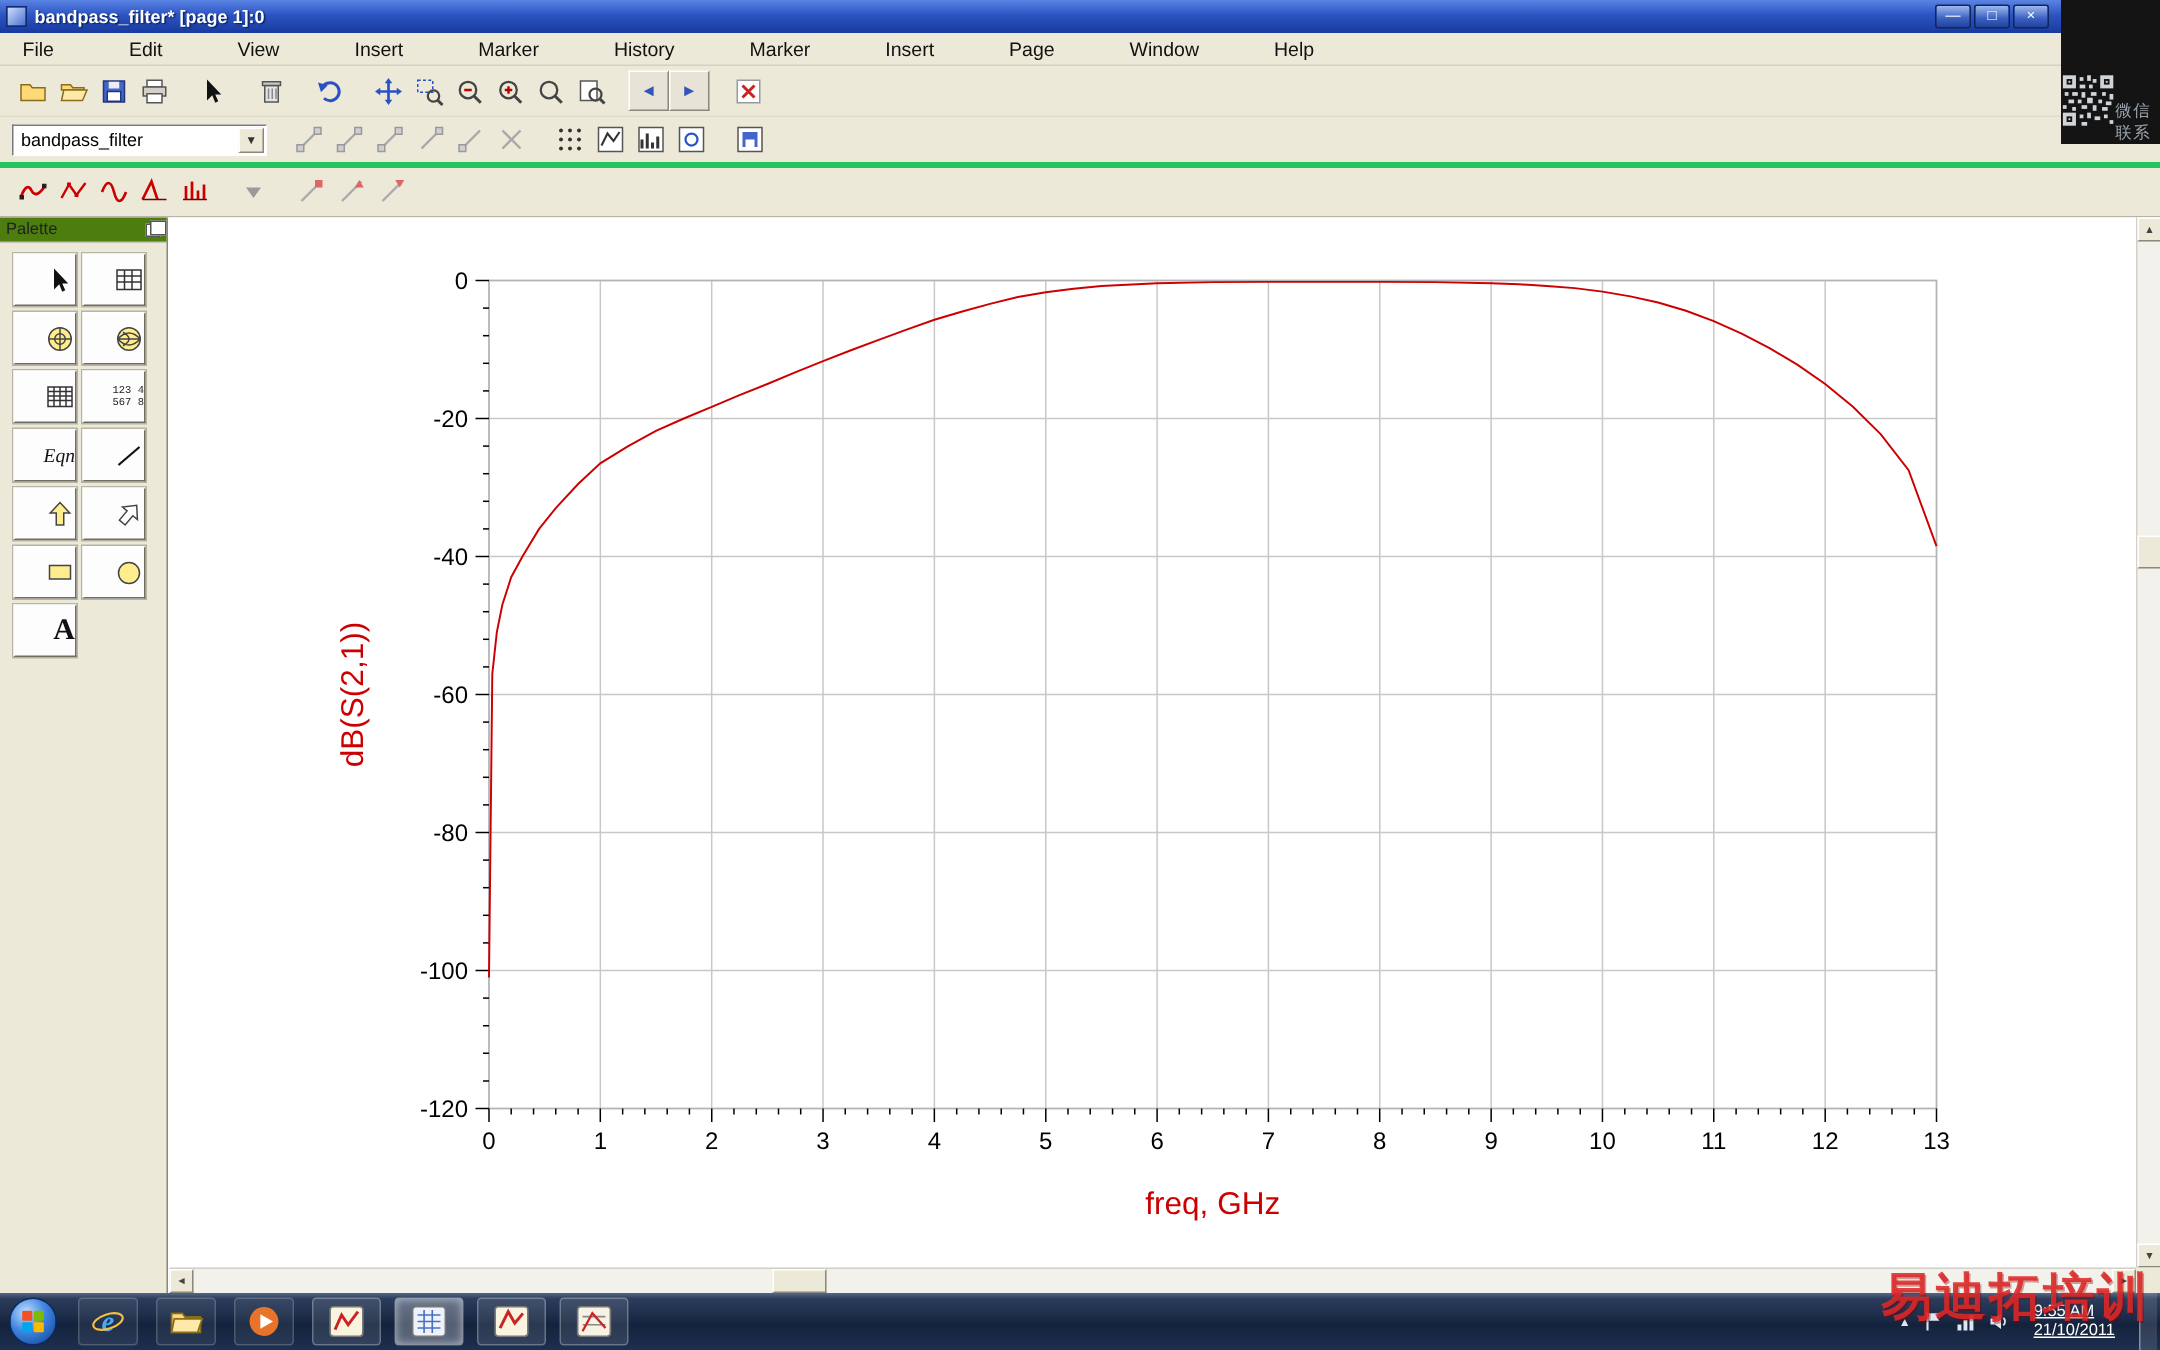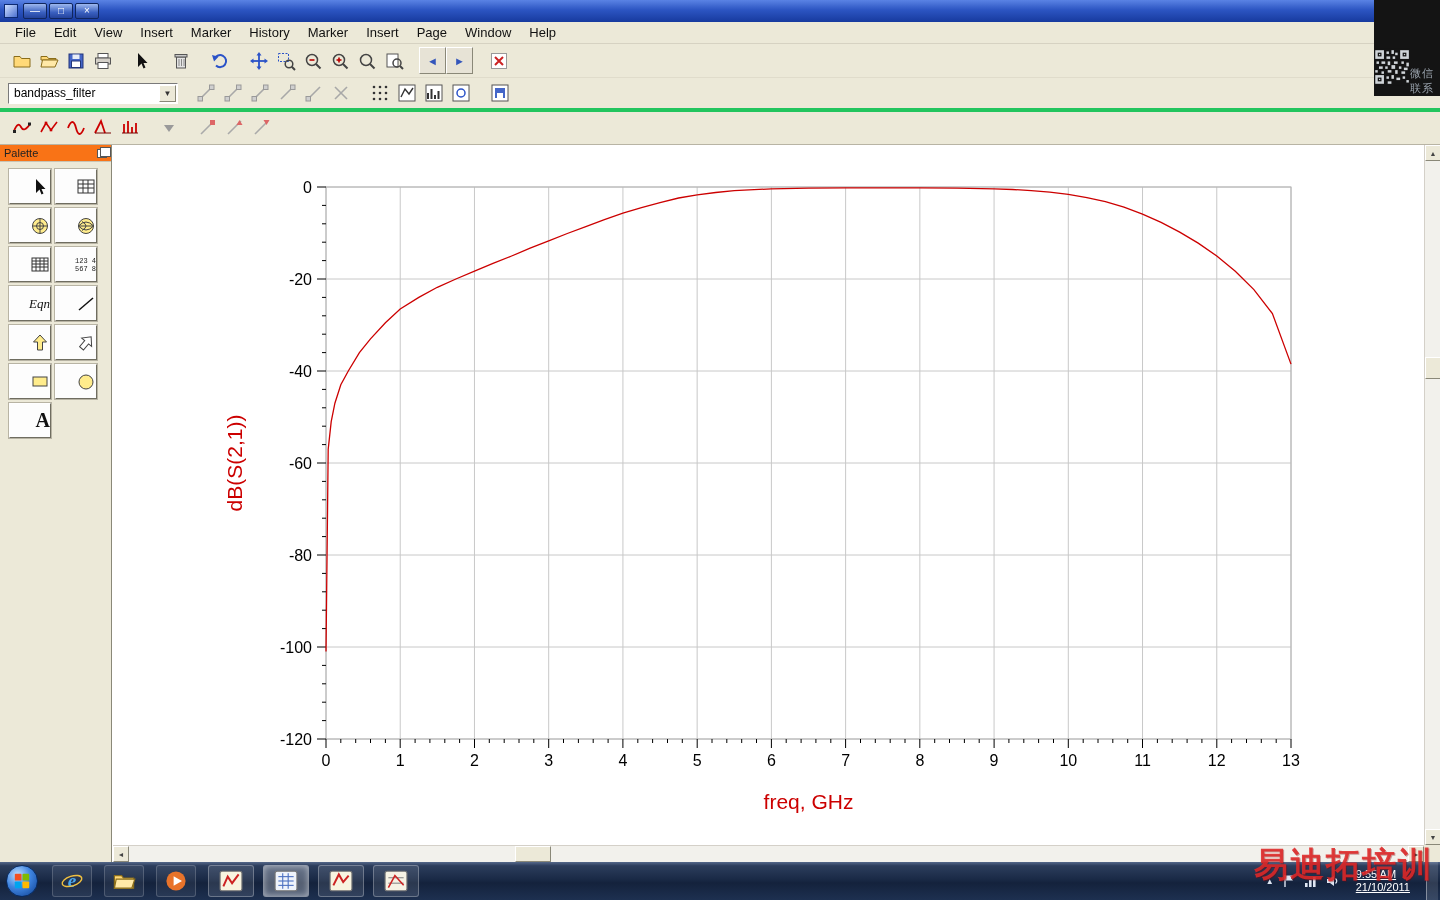--- a/index.html
+++ b/index.html
@@ -12,21 +12,21 @@
     background:linear-gradient(to bottom,#5a83e4 0%,#2c55c2 45%,#173a9e 100%);
     display:flex; align-items:center; padding:0 4px; color:#fff; }
   .app-icon { width:14px; height:14px; background:linear-gradient(135deg,#cfe0ff,#4a6fd0); border:1px solid #0d2a72; margin-right:5px; }
   .title-text { font-size:12px; font-weight:bold; text-shadow:1px 1px 1px #0a1f60; flex:1; white-space:nowrap; }
   .win-controls { display:flex; gap:2px; margin-right:70px; }
   .winbtn { width:24px; height:16px; border:1px solid #10265e; border-radius:2px;
     background:linear-gradient(to bottom,#9db8ee,#3a60c0 60%,#24439c); color:#fff; font-size:10px; line-height:14px; text-align:center; }
 
   
   .menubar { position:absolute; top:22px; left:0; width:1440px; height:22px; background:#ece9d8;
-    border-bottom:1px solid #d6d2c2; display:flex; align-items:center; padding-left:6px; }
+    border-bottom:1px solid #d6d2c2; display:flex; align-items:center; padding-left:6px;gap:32px; }
   .menu-item { font-size:13px; color:#111; padding:2px 9px; }
 
   
   .toolbar { position:absolute; left:0; width:1440px; background:#ece9d8; display:flex; align-items:center; padding-left:8px; }
   .tb1 { top:44px; height:34px; border-bottom:1px solid #e0dccb; }
   .tb2 { top:78px; height:34px; border-bottom:4px solid #22c55e; }
   .tb3 { top:112px; height:33px; border-bottom:1px solid #b8b4a4; }
   .tbtn { width:27px; height:27px; display:flex; align-items:center; justify-content:center; border:1px solid transparent; }
   .tbtn.bevel { background:#e7e3d6; border:1px solid; border-color:#fff #8a8878 #8a8878 #fff; }
   .tbtn .arrow-glyph { color:#3355bb; font-size:11px; }
@@ -35,21 +35,21 @@
 
   .combo { width:170px; height:21px; background:#fff; border:1px solid; border-color:#7a7a7a #fff #fff #7a7a7a;
     display:flex; align-items:center; margin-right:14px; }
   .combo-text { flex:1; font-size:12px; padding-left:5px; color:#000; }
   .combo-btn { width:17px; height:17px; margin-right:1px; background:#ece9d8; border:1px solid; border-color:#fff #8a8878 #8a8878 #fff;
     font-size:8px; color:#333; display:flex; align-items:center; justify-content:center; }
 
   
   .workarea { position:absolute; top:145px; left:0; width:1440px; height:717px; background:#fff; }
   .palette { position:absolute; left:0; top:0; width:112px; height:100%; background:#ece9d8; border-right:1px solid #8a8878; }
-  .palette-header { height:17px; background:#f97316; border-bottom:1px solid #c8c4b4; display:flex; align-items:center; padding:0 4px; }
+  .palette-header { height:17px; background:#4d7c0f; border-bottom:1px solid #c8c4b4; display:flex; align-items:center; padding:0 4px; }
   .palette-title { font-size:11px; color:#222; flex:1; }
   .float-icon { width:10px; height:9px; border:1px solid #555; position:relative; background:#fff; }
   .float-icon::after { content:""; position:absolute; left:2px; top:-3px; width:9px; height:8px; border:1px solid #555; background:#fff; }
   .palette-grid { display:grid; grid-template-columns:42px 42px; gap:4px; padding:7px 0 0 9px; }
   .pbtn { width:42px; height:35px; background:#fdfdfd; border:1px solid; border-color:#fff #6f6d60 #6f6d60 #fff;
     box-shadow:0 0 0 1px #b8b4a4; display:flex; align-items:center; justify-content:flex-end; }
   .eqn-label { font-family:"Liberation Serif", serif; font-style:italic; font-size:13px; color:#111; }
   .text-a { font-family:"Liberation Serif", serif; font-weight:bold; font-size:20px; color:#111; }
   .num-icon { font-size:7px; line-height:8px; color:#222; font-family:"Liberation Mono", monospace; text-align:left; }
 
@@ -86,20 +86,21 @@
     display:flex; flex-direction:row; align-items:flex-end; }
   .qr-caption { color:#9aa3ad; font-size:11px; margin-top:2px; letter-spacing:1px; }
   .watermark { position:absolute; right:6px; top:842px; z-index:70; font-size:34px; font-weight:bold;
     color:rgba(222,40,40,0.88); text-shadow:1px 1px 0 rgba(120,0,0,0.35); letter-spacing:2px; }
 </style>
 </head>
 <body>
 
 <div class="titlebar">
   <span class="app-icon"></span>
+  <span class="title-text">bandpass_filter* [page 1]:0</span>
   <div class="win-controls">
     <button class="winbtn"><span>—</span></button>
     <button class="winbtn"><span>□</span></button>
     <button class="winbtn"><span>×</span></button>
   </div>
 </div>
 
 <div class="menubar">
   <span class="menu-item">File</span>
   <span class="menu-item">Edit</span>

